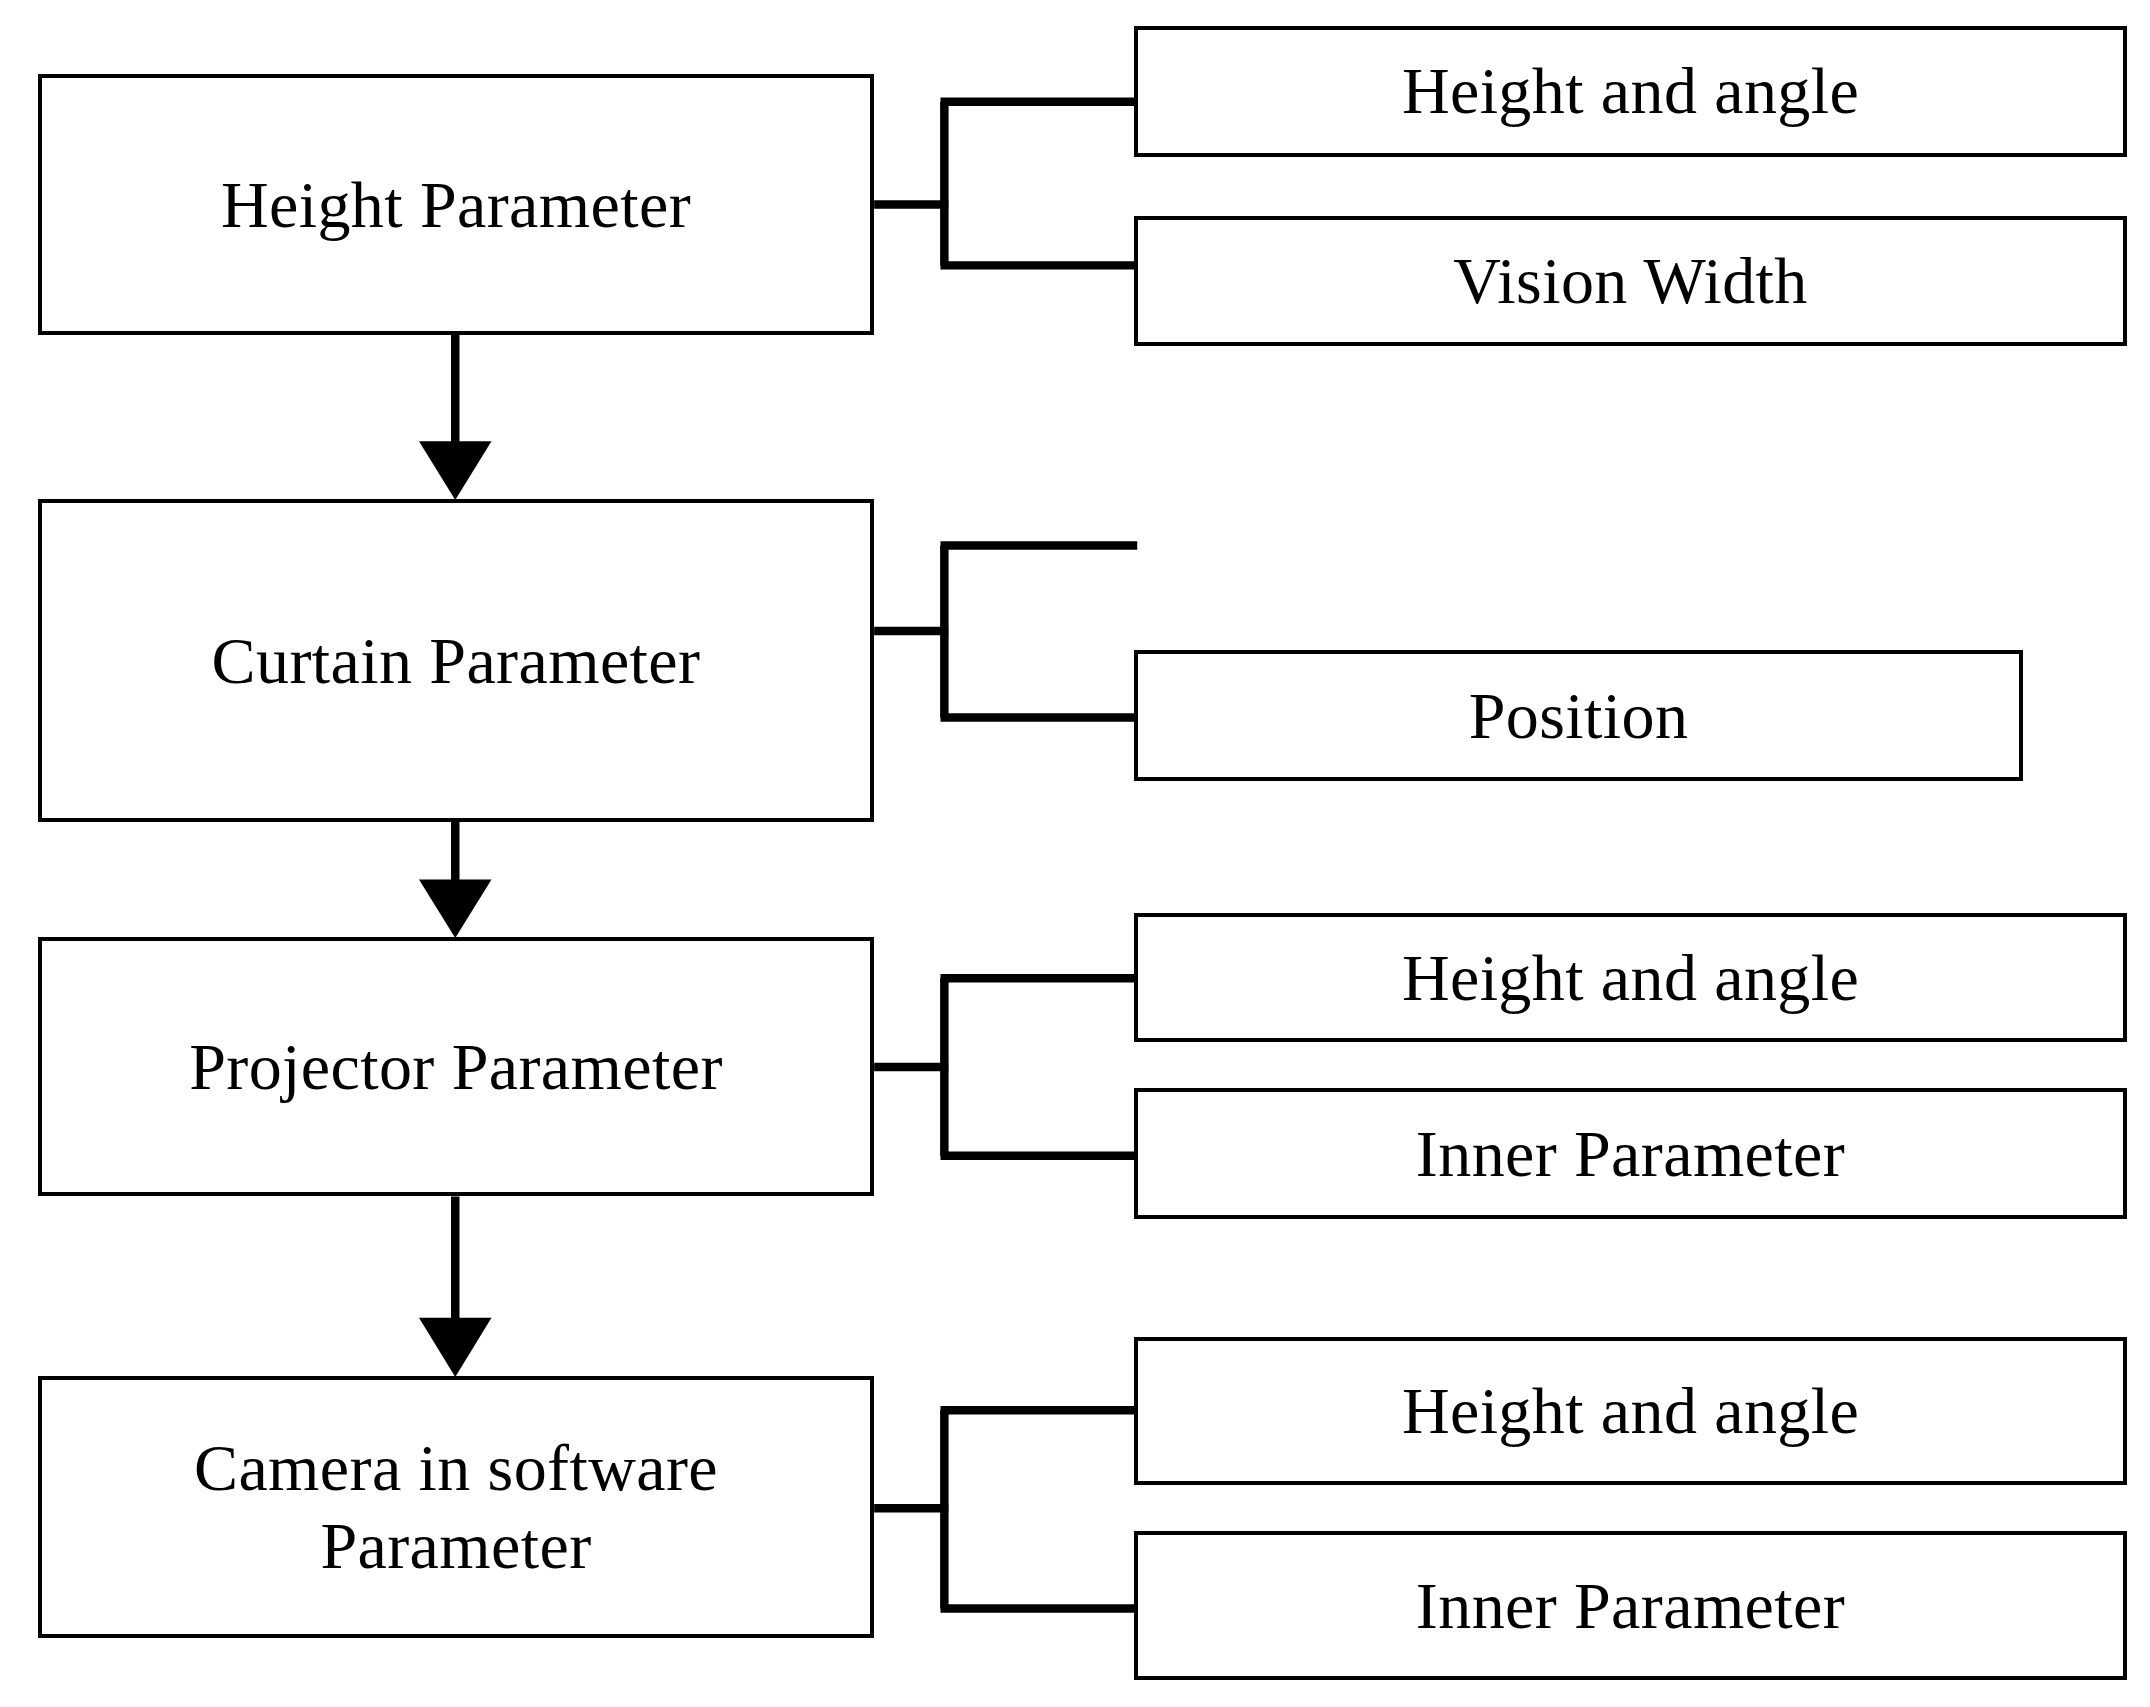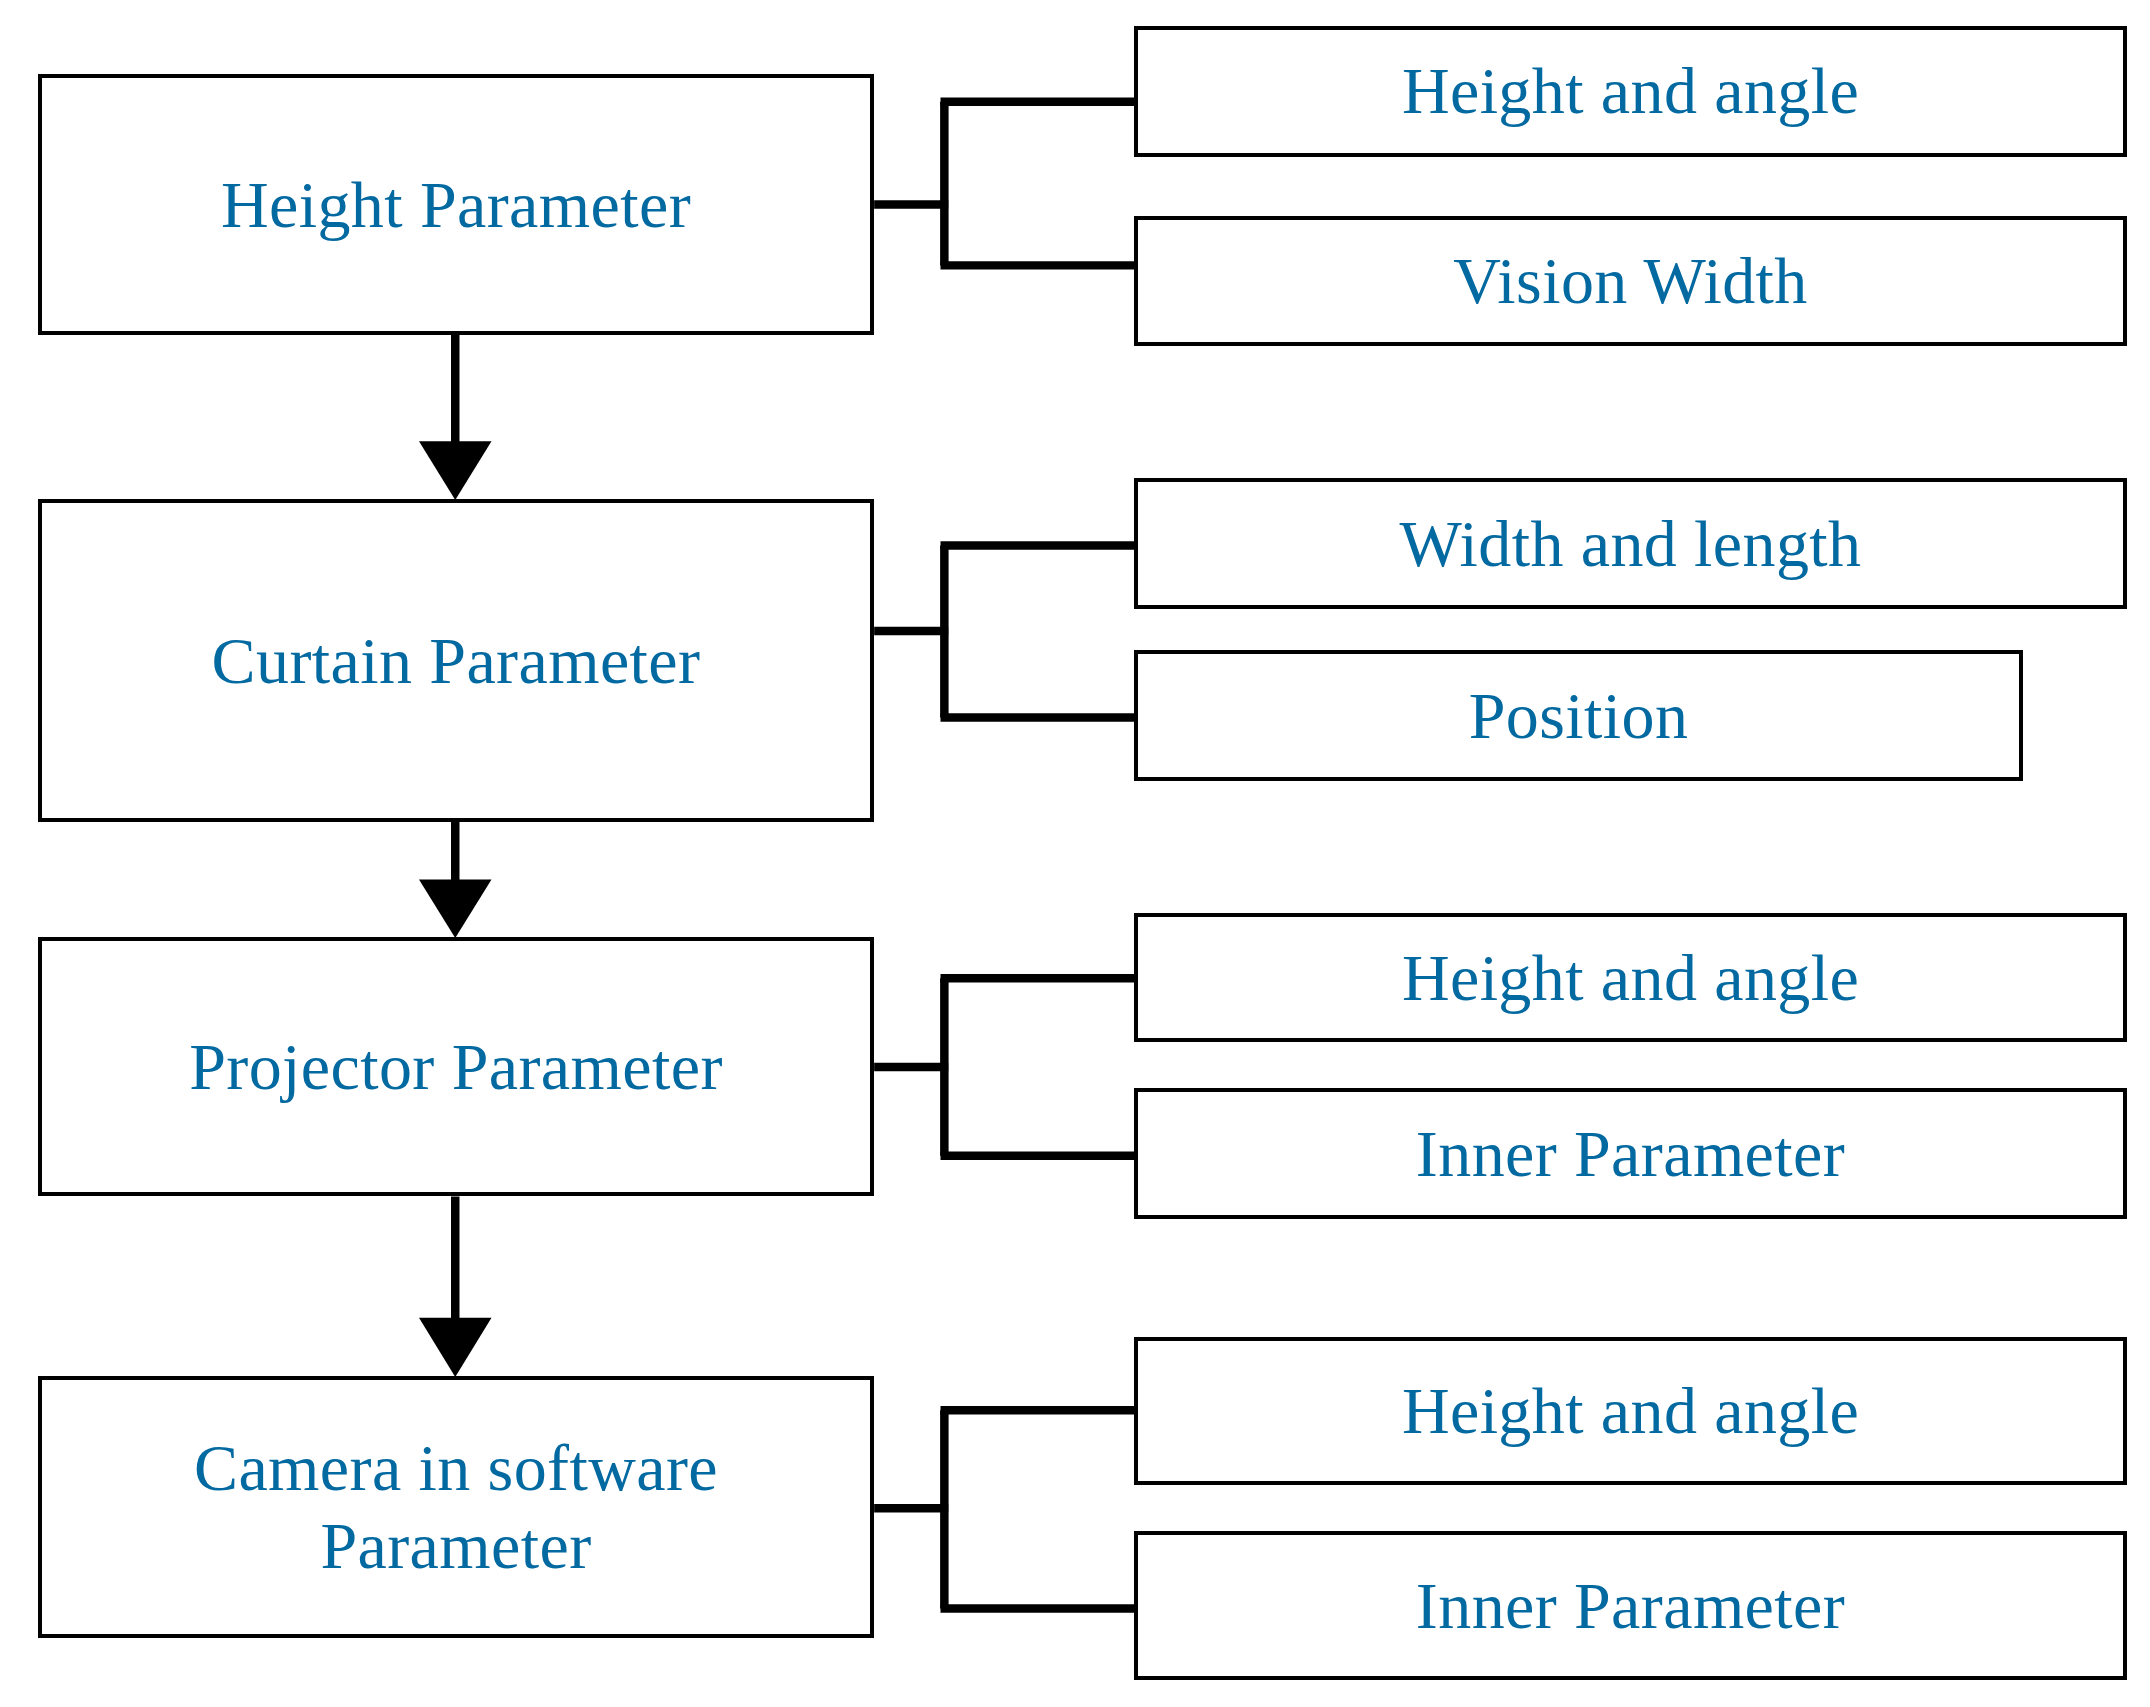--- a/index.html
+++ b/index.html
@@ -20,21 +20,21 @@
     position: absolute;
     box-sizing: border-box;
     background: #ffffff;
     border: 4.6px solid #000000;
     display: flex;
     align-items: center;
     justify-content: center;
     text-align: center;
   }
   .node-label {
-    color: #0369a1;
+    color: #000000;
     font-weight: 400;
     line-height: 1.18;
     letter-spacing: 0.4px;
     padding: 0 14px;
     white-space: pre-line;
   }
   .main-node .node-label { font-size: 66px; }
   .sub-node  .node-label { font-size: 66px; }
 
   svg.wires {
@@ -123,23 +123,20 @@
   </div>
 
   <div class="node sub-node" style="left:1134px; top:25.5px; width:993px; height:131px;">
     <span class="node-label">Height and angle</span>
   </div>
 
   <div class="node sub-node" style="left:1134px; top:197px; width:993px; height:130px;margin-top:19px;">
     <span class="node-label">Vision Width</span>
   </div>
 
-  <div class="node sub-node" style="left:1134px; top:478px; width:993px; height:131px;">
-    <span class="node-label">Width and length</span>
-  </div>
 
   <div class="node sub-node" style="left:1134px; top:650px; width:889px; height:131px;">
     <span class="node-label">Position</span>
   </div>
 
   <div class="node sub-node" style="left:1134px; top:913px; width:993px; height:129px;">
     <span class="node-label">Height and angle</span>
   </div>
 
   <div class="node sub-node" style="left:1134px; top:1088px; width:993px; height:131px;">

